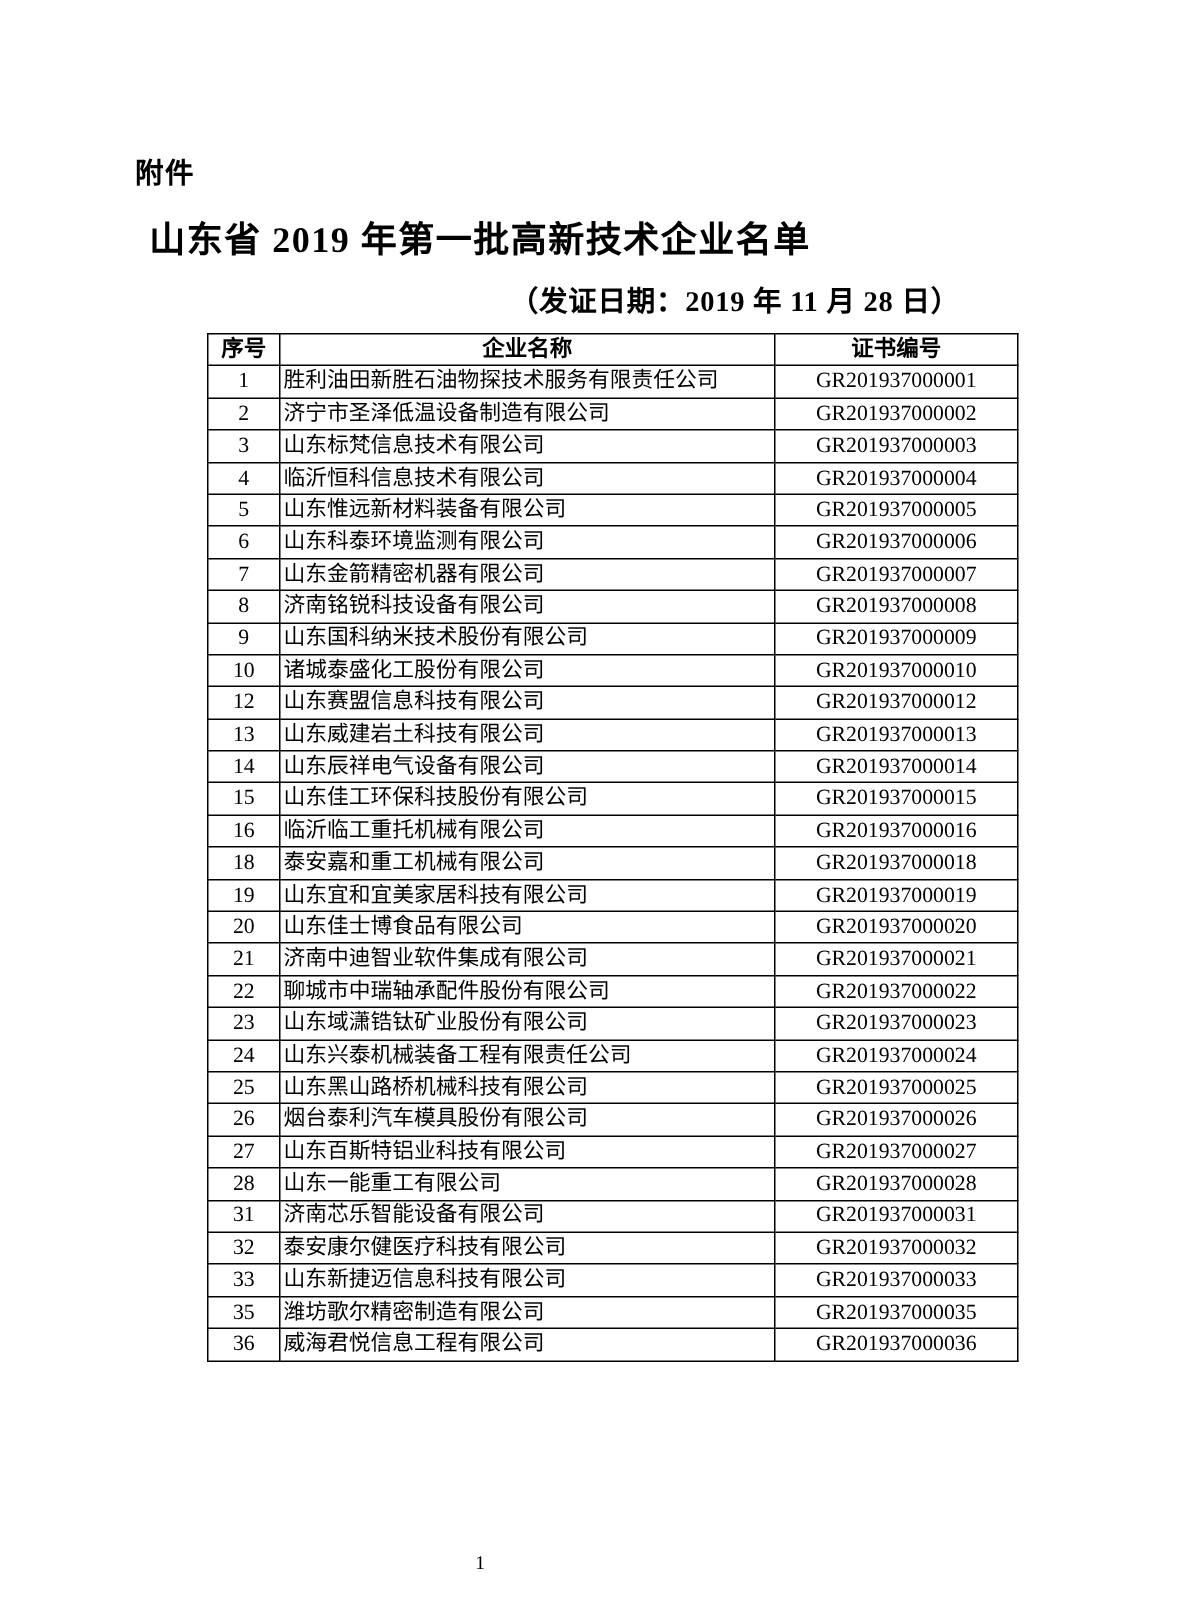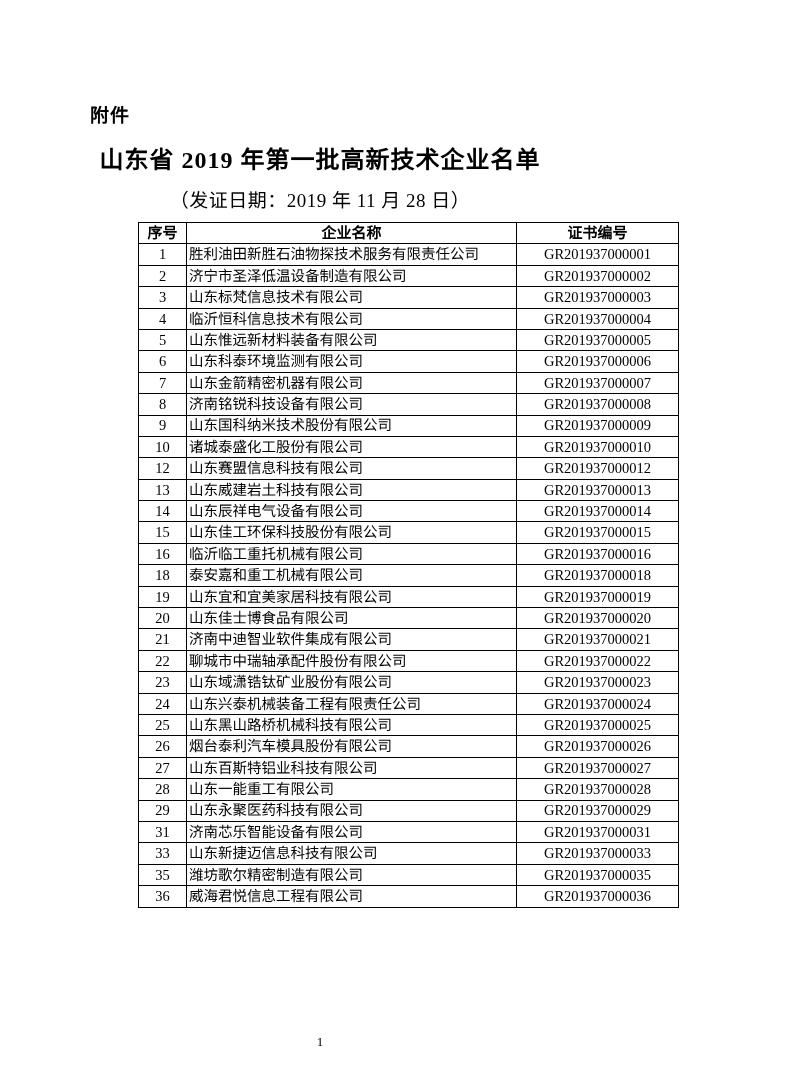--- a/index.html
+++ b/index.html
@@ -37,23 +37,23 @@
     text-align: center;
     font-size: 24px;
     font-weight: bold;
     letter-spacing: 1px;
   }
   .doc-subtitle {
     position: absolute;
     left: 0;
     right: 0;
     top: 185px;
-    text-align: center;
+    text-align: right;
     font-size: 19px;
-    font-weight: normal;
+    font-weight: bold;
     letter-spacing: 0.5px;
   }
   .table-wrap {
     position: absolute;
     left: 126px;
     top: 222px;
     width: 540px;
   }
   table.list {
     border-collapse: collapse;
@@ -253,30 +253,30 @@
             <td class="no">27</td>
             <td class="name">山东百斯特铝业科技有限公司</td>
             <td class="cert">GR201937000027</td>
           </tr>
           <tr>
             <td class="no">28</td>
             <td class="name">山东一能重工有限公司</td>
             <td class="cert">GR201937000028</td>
           </tr>
           <tr>
-            <td class="no">29</td>
-            <td class="name">山东永聚医药科技有限公司</td>
-            <td class="cert">GR201937000029</td>
-          </tr>
-          <tr>
             <td class="no">31</td>
             <td class="name">济南芯乐智能设备有限公司</td>
             <td class="cert">GR201937000031</td>
           </tr>
           <tr>
+            <td class="no">32</td>
+            <td class="name">泰安康尔健医疗科技有限公司</td>
+            <td class="cert">GR201937000032</td>
+          </tr>
+          <tr>
             <td class="no">33</td>
             <td class="name">山东新捷迈信息科技有限公司</td>
             <td class="cert">GR201937000033</td>
           </tr>
           <tr>
             <td class="no">35</td>
             <td class="name">潍坊歌尔精密制造有限公司</td>
             <td class="cert">GR201937000035</td>
           </tr>
           <tr>

